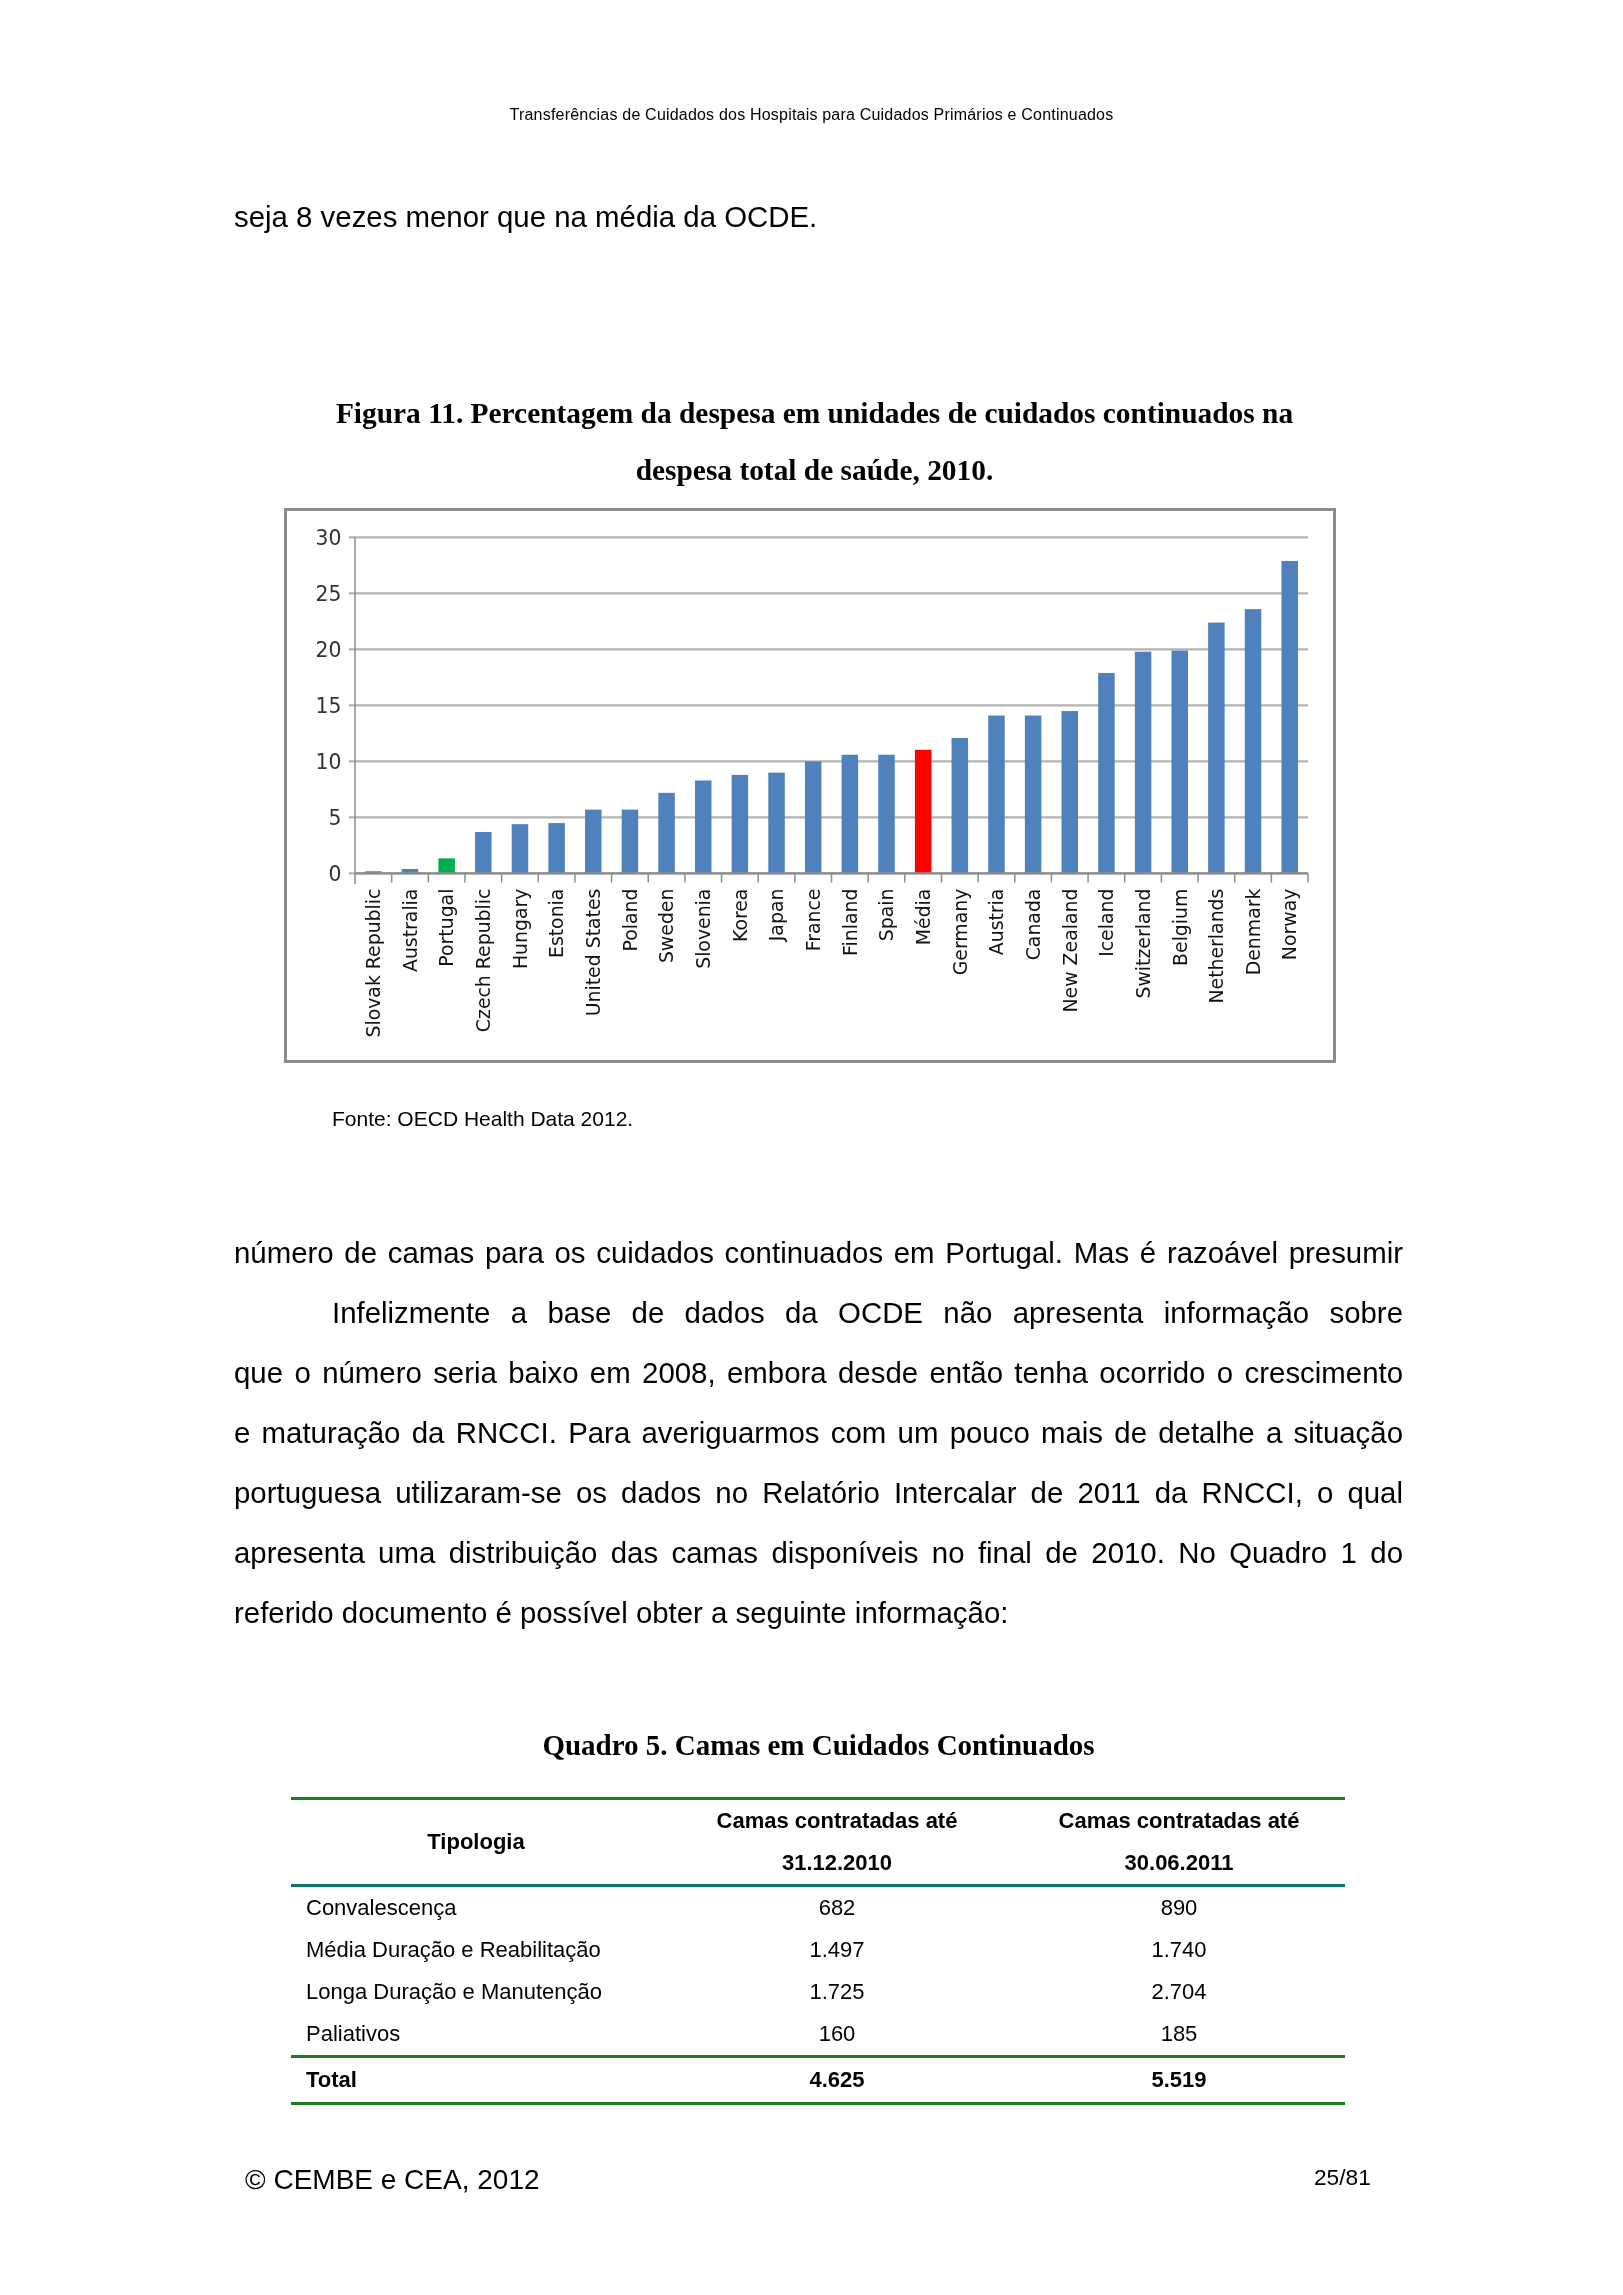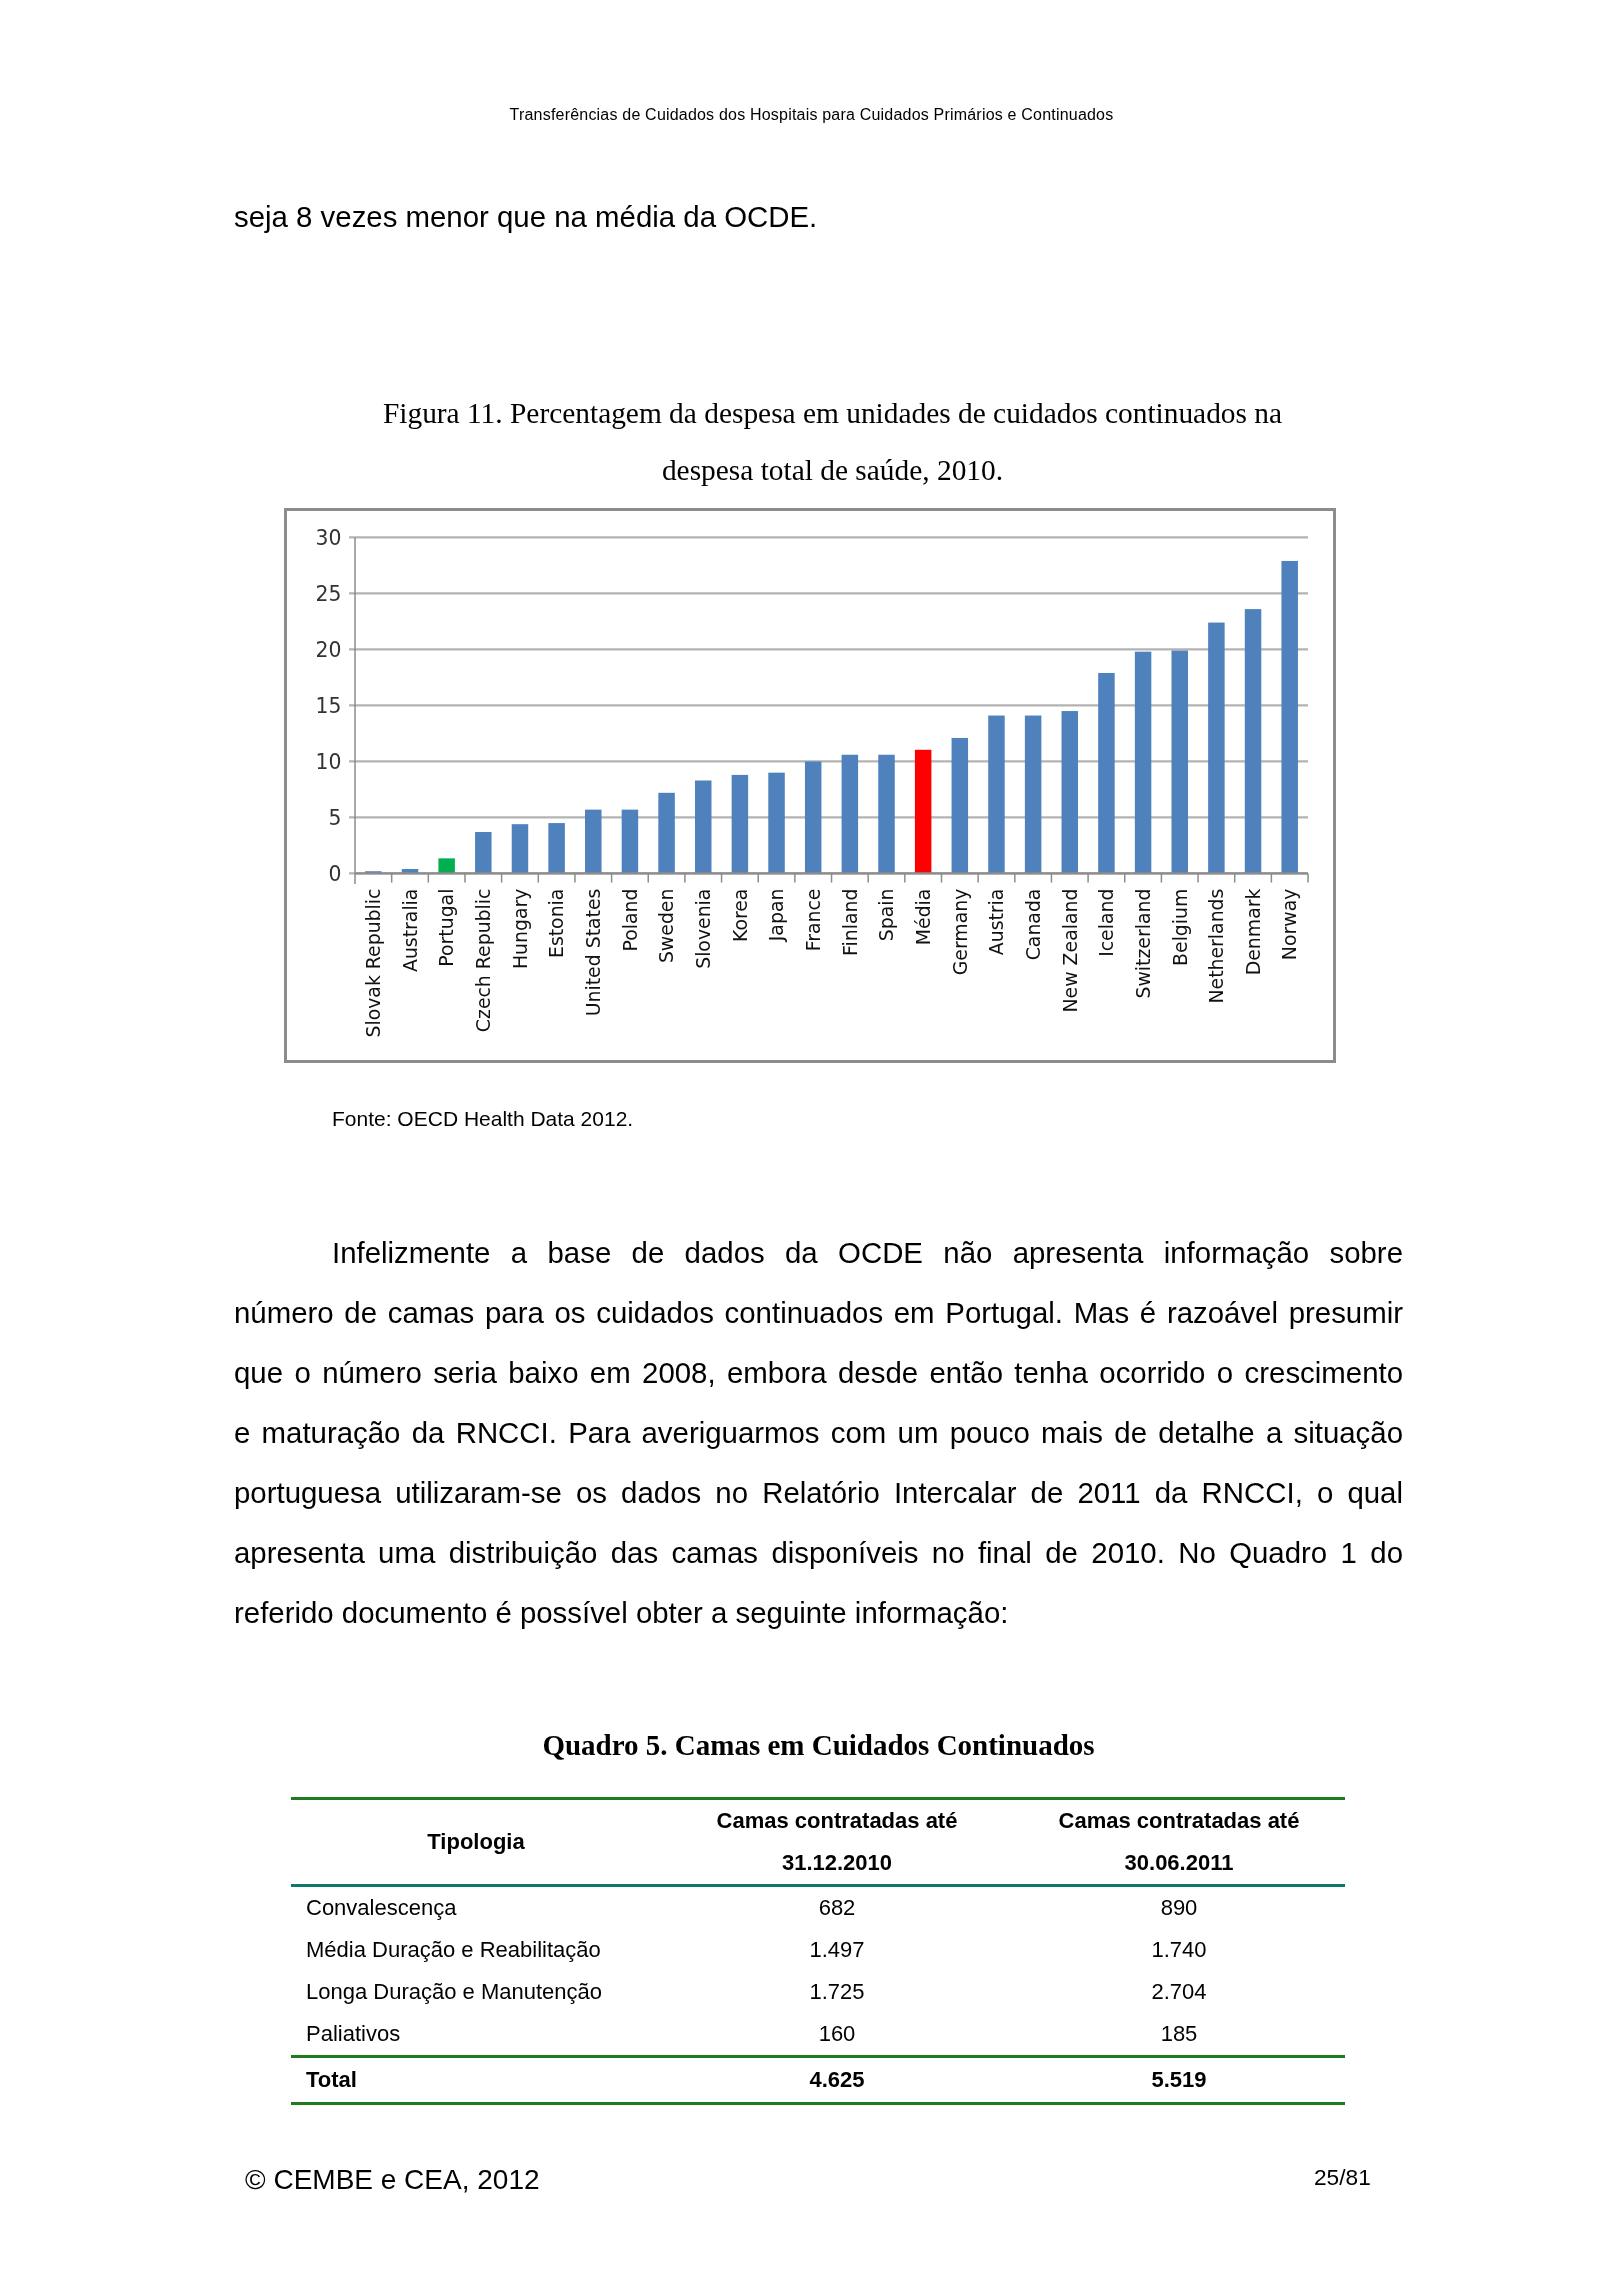--- a/index.html
+++ b/index.html
@@ -6,22 +6,22 @@
   body { width:1623px; height:2295px; position:relative; overflow:hidden;
          font-family:"Liberation Sans", sans-serif; color:#000; }
   .abs { position:absolute; }
   .running-head { left:0; width:1623px; top:106px; text-align:center; font-size:16px; letter-spacing:0.2px; }
   .para { left:234px; width:1169px; font-size:29.4px; line-height:60px; text-align:justify; }
   .para .line { display:block; text-align:justify; text-align-last:justify; white-space:nowrap; height:60px; }
   .para .line.last { text-align-last:left; }
   .p1 { top:187px; }
   .p2 { top:1223px; }
   .indent { padding-left:98px; }
-  .fig-caption { left:248px; width:1169px; top:385px; text-align:center;
-                 font-family:"Liberation Serif", serif; font-weight:normal; font-size:29.4px; line-height:57px; }
+  .fig-caption { left:230px; width:1169px; top:385px; text-align:center;
+                 font-family:"Liberation Serif", serif; font-weight:bold; font-size:29.4px; line-height:57px; }
   .chart-frame { left:284px; top:508px; width:1052px; height:555px; border:3px solid #8c8c8c; box-sizing:border-box; background:#fff; }
   .source { left:332px; top:1107px; font-size:21px; }
   .table-title { left:234px; width:1169px; top:1729px; text-align:center;
                  font-family:"Liberation Serif", serif; font-weight:bold; font-size:29px; }
   table.beds { position:absolute; left:291px; top:1797px; width:1054px; border-collapse:collapse; font-size:22px; }
   table.beds th { font-weight:bold; font-size:22px; line-height:42px; padding:0; }
   table.beds thead tr { border-top:3.8px solid #1e7b1e; border-bottom:3px solid #0f766e; }
   table.beds td { line-height:42px; padding:0; }
   table.beds td.c1 { text-align:left; padding-left:15px; }
   table.beds td.num { text-align:center; }
@@ -151,22 +151,22 @@
         <text x="0" y="0" text-anchor="end" font-size="25" fill="#111" transform="translate(1239.6538461538462,500) rotate(-90)">Netherlands</text>
         <text x="0" y="0" text-anchor="end" font-size="25" fill="#111" transform="translate(1288.1923076923076,500) rotate(-90)">Denmark</text>
         <text x="0" y="0" text-anchor="end" font-size="25" fill="#111" transform="translate(1336.7307692307693,500) rotate(-90)">Norway</text>
       </g>
   </svg>
 </div>
 
 <div class="abs source">Fonte: OECD Health Data 2012.</div>
 
 <div class="abs para p2">
+  <span class="line">número de camas para os cuidados continuados em Portugal. Mas é razoável presumir</span>
   <span class="line indent">Infelizmente a base de dados da OCDE não apresenta informação sobre</span>
-  <span class="line">número de camas para os cuidados continuados em Portugal. Mas é razoável presumir</span>
   <span class="line">que o número seria baixo em 2008, embora desde então tenha ocorrido o crescimento</span>
   <span class="line">e maturação da RNCCI. Para averiguarmos com um pouco mais de detalhe a situação</span>
   <span class="line">portuguesa utilizaram-se os dados no Relatório Intercalar de 2011 da RNCCI, o qual</span>
   <span class="line">apresenta uma distribuição das camas disponíveis no final de 2010. No Quadro 1 do</span>
   <span class="line last">referido documento é possível obter a seguinte informação:</span>
 </div>
 
 <div class="abs table-title">Quadro 5. Camas em Cuidados Continuados</div>
 
 <table class="beds">

